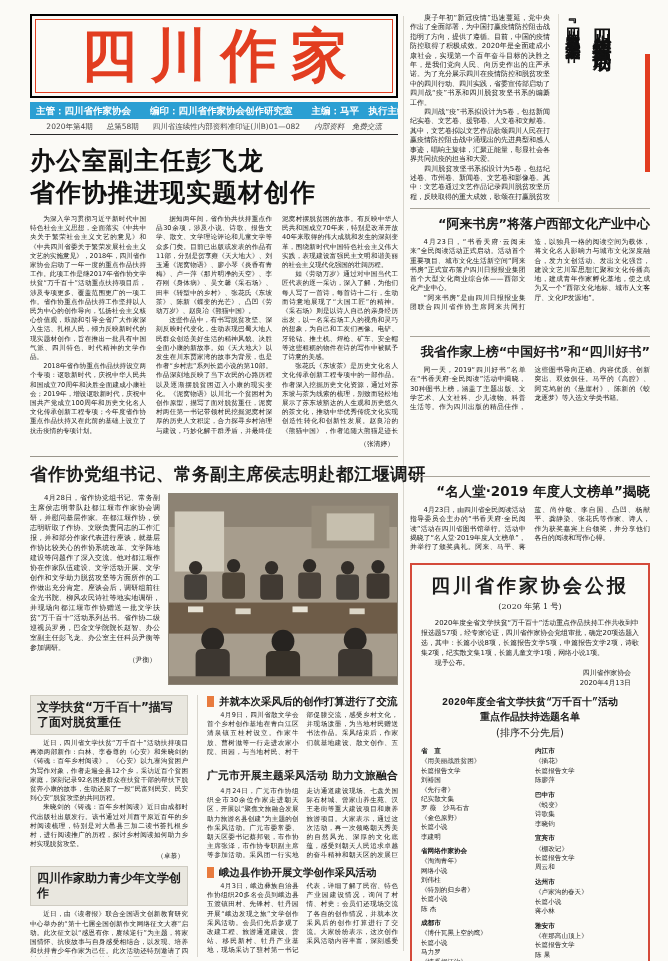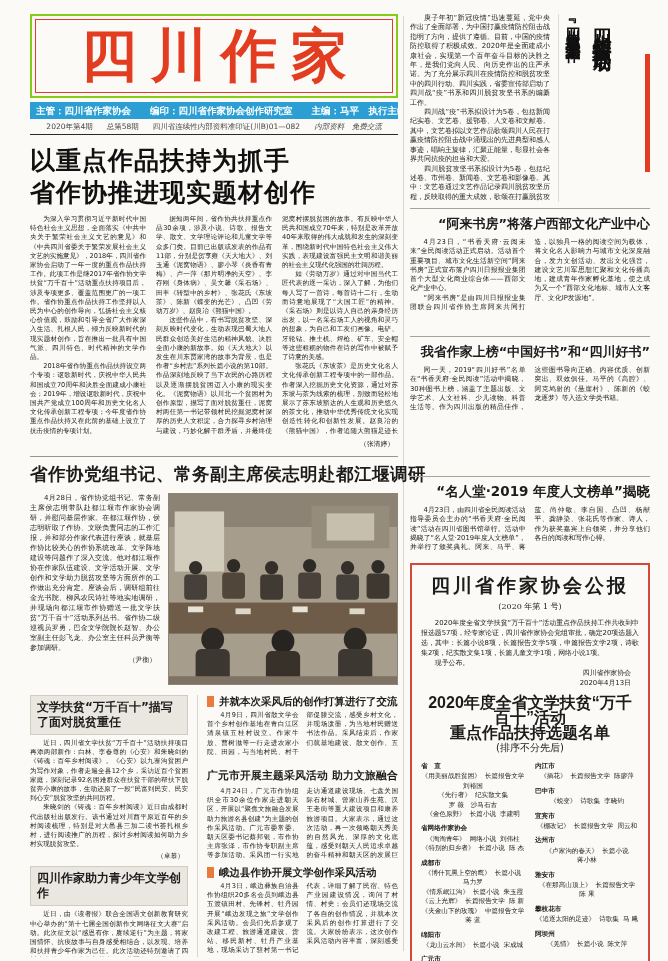--- a/index.html
+++ b/index.html
@@ -3,21 +3,21 @@
 <meta charset="utf-8">
 <style>
   * { margin:0; padding:0; box-sizing:border-box; }
   html,body { background:#e8e8e8; }
   .page { position:relative; width:668px; height:961px; margin:0 auto; background:#fbfaf6;
           font-family:"DejaVu Sans", sans-serif; color:#1c1c1c; overflow:hidden; }
   .vrule { position:absolute; left:403px; top:16px; bottom:10px; width:1px; background:#d8d5cd; }
 
   
   .left-col { position:absolute; left:30px; top:14px; width:368px; }
-  .masthead-box { border:2px solid #84cc16; padding:3px; }
+  .masthead-box { border:2px solid #000000; padding:3px; }
   .masthead-inner { border:1px solid #e23d20; padding:4px 6px 6px; text-align:center; }
   .masthead-title { font-family:"DejaVu Serif", serif; font-weight:bold; color:#e23d20;
                     font-size:56px; line-height:62px; letter-spacing:14px; text-indent:14px;
                     transform:scaleY(1.02); white-space:nowrap; }
   .info-bar { margin-top:4px; background:#2b9fd3; color:#fff; font-weight:bold;
               font-size:9.5px; line-height:17px; height:17px; padding:0 6px; white-space:nowrap; overflow:hidden; }
   .issue-line { display:flex; gap:14px; justify-content:center; font-size:7.5px; color:#444;
                 padding:3px 0 2px; border-bottom:1.5px solid #2a2a2a; }
   .issue-note { font-style:italic; font-family:"DejaVu Serif", serif; }
 
@@ -69,28 +69,28 @@
   .r-head.mrt { font-size:13.5px; }
   .r-body { column-count:2; column-gap:9px; font-size:6.8px; line-height:9.3px; text-align:justify; overflow:hidden; }
   .alai-h { height:92px; } .haoshu-h { height:104px; } .mrt-h { height:50px; }
 
   .gongbao { border:2px solid #d44a3a; margin-top:7px; padding:8px 9px 6px; height:428px; overflow:hidden; background:#fbfaf6; }
   .gb-title { text-align:center; font-family:"DejaVu Serif", serif; font-weight:bold;
               font-size:19px; letter-spacing:3px; }
   .gb-issue { text-align:center; font-size:8px; margin:2px 0 6px; font-family:"DejaVu Serif", serif; }
   .gb-p { font-size:6.9px; line-height:10px; text-align:justify; text-indent:2em; }
   .gb-signer { text-align:right; font-size:6.9px; line-height:10px; padding-right:8px; }
-  .gb-list-title { text-align:center; font-family:Liberation Sans, sans-serif; font-weight:bold;
-                   font-size:16px; line-height:15px; margin-top:7px; }
+  .gb-list-title { text-align:center; font-family:Liberation Mono, monospace; font-weight:bold;
+                   font-size:10px; line-height:15px; margin-top:7px; }
   .gb-note { text-align:center; font-size:10px; margin:1px 0 5px; }
   .gb-cols { display:flex; gap:10px; font-size:6.6px; line-height:9.4px; }
   .gb-col { flex:1; }
   .lg { margin-bottom:5px; }
   .lg-region { font-weight:bold; margin:2px 0 1px; }
-  .lg-item { display:flex; flex-wrap:wrap; justify-content:center; column-gap:4px; }
+  .lg-item { display:flex; flex-wrap:wrap; justify-content:flex-start; column-gap:4px;flex-direction:column; }
   .li-t { white-space:nowrap; } .li-a { white-space:nowrap; }
 </style>
 </head>
 <body>
 
 <div class="page">
   <div class="vrule"></div>
 
   <div class="left-col">
 
@@ -101,21 +101,21 @@
     </div>
     <div class="info-bar">主管：四川省作家协会　　编印：四川省作家协会创作研究室　　主编：马平　执行主编：黎正明　童剑</div>
     <div class="issue-line">
       <span>2020年第4期</span>
       <span>总第58期</span>
       <span>四川省连续性内部资料准印证(川B)01—082</span>
       <span class="issue-note">内部资料　免费交流</span>
     </div>
 
     <div class="main-headline">
-      <span>以重点作品扶持为抓手</span>
+      <span>办公室副主任彭飞龙</span>
       <span>省作协推进现实题材创作</span>
     </div>
     <div class="cols3">
       <p class="art-p">为深入学习贯彻习近平新时代中国特色社会主义思想，全面落实《中共中央关于繁荣社会主义文艺的意见》和《中共四川省委关于繁荣发展社会主义文艺的实施意见》，2018年，四川省作家协会启动了一年一度的重点作品扶持工作。此项工作是继2017年省作协文学扶贫“万千百十”活动重点扶持项目后，涉及专项更多、覆盖范围更广的一项工作。省作协重点作品扶持工作坚持以人民为中心的创作导向，弘扬社会主义核心价值观，鼓励和引导全省广大作家深入生活、扎根人民，倾力反映新时代的现实题材创作，旨在推出一批具有中国气派、四川特色、时代精神的文学作品。</p>
       <p class="art-p">2018年省作协重点作品扶持设立两个专项：讴歌新时代，庆祝中华人民共和国成立70周年和决胜全面建成小康社会；2019年，增设讴歌新时代，庆祝中国共产党成立100周年和历史文化名人文化传承创新工程专项；今年度省作协重点作品扶持又在此前的基础上设立了抗击疫情的专项计划。</p>
       <p class="art-p">据知两年间，省作协共扶持重点作品30余项，涉及小说、诗歌、报告文学、散文、文学理论评论和儿童文学等众多门类。目前已出版或发表的作品有11部，分别是贺享雍《天大地大》、刘玉通《泥窝物语》、廖小琴《炎香有青梅》、卢一萍《那片明净的天空》、李存刚《身体病》、吴文馨《采石场》、田丰《转型中的乡村》、张花氏《东坡茶》、陈新《蝶变的光芒》、凸凹《劳动万岁》、赵良冶《熊猫中国》。</p>
       <p class="art-p">这些作品中，有书写脱贫攻坚、深刻反映时代变化，生动表现巴蜀大地人民群众创造美好生活的精神风貌、决胜全面小康的新故事。如《天大地大》以发生在川东贾家湾的故事为背景，也是作者“乡村志”系列长篇小说的第10部。作品深刻地反映了当下农民的心路历程以及逐渐摆脱贫困迈入小康的现实变化。《泥窝物语》以川北一个贫困村为创作原型，描写了面对脱贫重任，泥窝村两任第一书记带领村民挖掘泥窝村深厚的历史人文积淀，合力探寻乡村治理与建设，巧妙化解干群矛盾，并最终使泥窝村摆脱贫困的故事。有反映中华人民共和国成立70年来，特别是改革开放40年来取得的伟大成就和发生的深刻变革，围绕新时代中国特色社会主义伟大实践，表现建设富强民主文明和谐美丽的社会主义现代化强国的壮阔历程。</p>
       <p class="art-p">如《劳动万岁》通过对中国当代工匠代表的逐一采访，深入了解，为他们每人写了一首诗，每首诗十二行，生动而诗意地展现了“大国工匠”的精神。《采石场》则是以诗人自己的亲身经历出发，以一名采石场工人的视角和灵巧的想象，为自己和工友们画像。电铲、牙轮钻、推土机、焊枪、矿车、安全帽等这些粗粝的物件在诗的写作中被赋予了诗意的美感。</p>
       <p class="art-p">张花氏《东坡茶》是历史文化名人文化传承创新工程专项中的一部作品。作者深入挖掘历史文化资源，通过对苏东坡与茶为线索的梳理，别致而轻松地展示了苏东坡豁达的人生观和历史悠久的茶文化，推动中华优秀传统文化实现创造性转化和创新性发展。赵良冶的《熊猫中国》，作者追随大熊猫足迹长达30多年，通过考察，以图文并茂的形式记录大熊猫憨态可掬的生活日常及大熊猫保护和研究的艰辛历程。陈新的《蝶变的光芒》通过书写外国友人与中国的故事，展示了中国文明之美。李存刚的《身体病》则是从一个医生的角度书写了在医院里的亲历和见闻，充满了温情的人文关怀。</p>
     </div>

